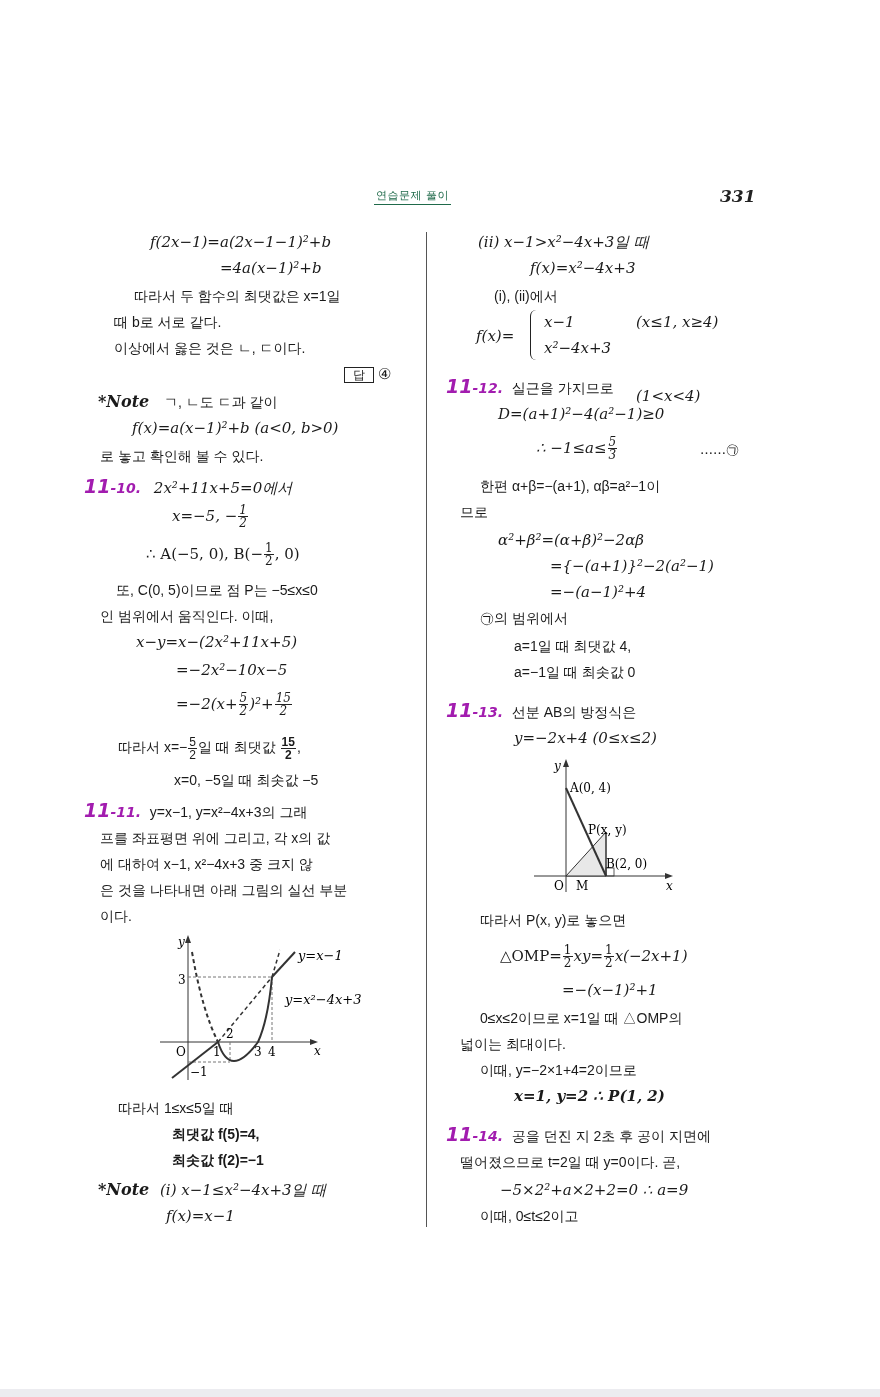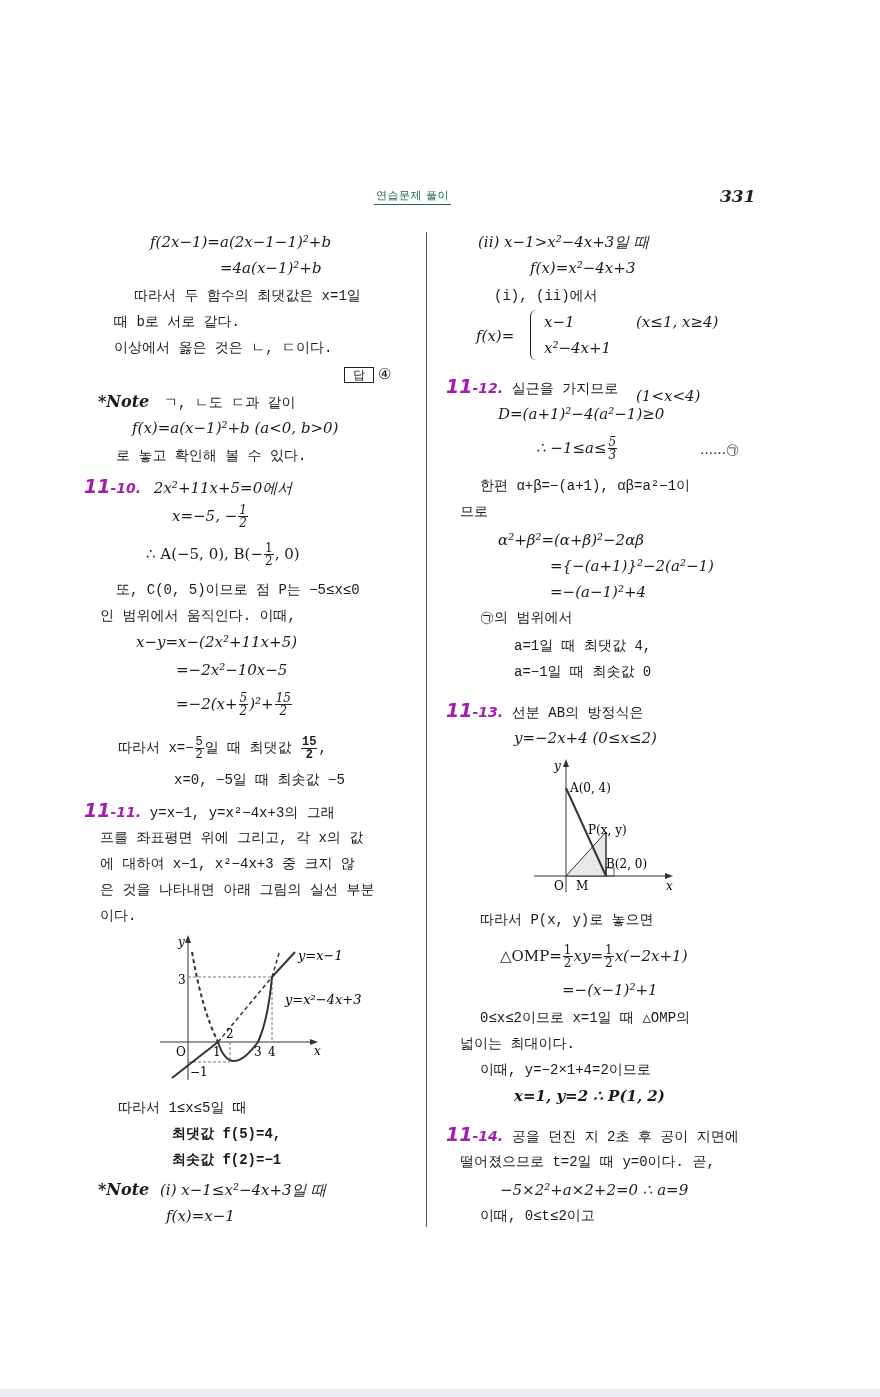--- a/index.html
+++ b/index.html
@@ -4,21 +4,21 @@
 <style>
   html, body { margin:0; padding:0; }
   body { width:880px; height:1397px; background:#ffffff; position:relative; overflow:hidden;
          font-family:"DejaVu Serif", serif; color:#1a1a1a; }
   .bottom-band { position:absolute; left:0; right:0; bottom:0; height:8px; background:#ececf0; }
   .header-title { position:absolute; left:374px; top:188px; font-family:"DejaVu Sans", sans-serif;
                   font-size:11px; color:#1f6a4a; border-bottom:1.5px solid #1f6a4a; padding:0 2px 1px 2px; letter-spacing:0.5px; }
   .page-num { position:absolute; left:720px; top:186px; font-size:17px; font-weight:bold; font-style:italic; color:#222; }
   .divider { position:absolute; left:426px; top:232px; width:1px; height:995px; background:#555; }
   .ln { position:absolute; font-size:15px; white-space:nowrap; line-height:20px; }
-  .ko { font-family:Liberation Mono, monospace; font-size:14px; }
+  .ko { font-family:Liberation Sans, sans-serif; font-size:14px; }
   .m { font-style:italic; }
   .b { font-weight:bold; }
   .pnum { font-family:"DejaVu Sans", sans-serif; font-weight:bold; color:#a21caf; font-size:19px;font-style:italic; }
   .pnum small { font-size:14px; font-weight:bold; }
   .note { font-weight:bold; font-style:italic; font-size:16px; }
   .ans-box { display:inline-block; border:1.5px solid #222; padding:0 8px; font-family:"DejaVu Sans",sans-serif; font-size:12px; line-height:14px; margin-right:4px; }
   .frac { display:inline-block; vertical-align:middle; text-align:center; font-size:12px; line-height:12px; margin:0 1px; }
   .frac span { display:block; }
   .frac .num { border-bottom:1px solid #222; padding:0 1px; }
   .graph { position:absolute; }
@@ -37,21 +37,21 @@
 <div class="ln ko" style="left:114px;top:338px;">이상에서 옳은 것은 ㄴ, ㄷ이다.</div>
 <div class="ln" style="left:344px;top:364px;">
   <span class="ans-box">답</span><span>④</span>
 </div>
 
 <div class="ln" style="left:98px;top:392px;">
   <span class="note">*Note</span>
   <span class="ko" style="margin-left:10px;">ㄱ, ㄴ도 ㄷ과 같이</span>
 </div>
 <div class="ln m" style="left:132px;top:418px;">f(x)=a(x−1)²+b (a&lt;0, b&gt;0)</div>
-<div class="ln ko" style="left:116px;top:446px;">로 놓고 확인해 볼 수 있다.</div>
+<div class="ln ko" style="left:100px;top:446px;">로 놓고 확인해 볼 수 있다.</div>
 
 <div class="ln" style="left:84px;top:476px;">
   <span class="pnum"><span>11</span><small>-10.</small></span>
   <span class="m" style="margin-left:8px;">2x²+11x+5=0에서</span>
 </div>
 <div class="ln m" style="left:172px;top:504px;">
   <span>x=−5, −</span><span class="frac"><span class="num">1</span><span>2</span></span>
 </div>
 <div class="ln" style="left:146px;top:542px;">
   <span>∴ A(−5, 0), B(−</span><span class="frac"><span class="num">1</span><span>2</span></span><span>, 0)</span>
@@ -114,21 +114,21 @@
 </div>
 <div class="ln m" style="left:166px;top:1206px;">f(x)=x−1</div>
 
 <div class="ln m" style="left:478px;top:232px;">(ii) x−1&gt;x²−4x+3일 때</div>
 <div class="ln m" style="left:530px;top:258px;">f(x)=x²−4x+3</div>
 <div class="ln ko" style="left:494px;top:286px;">(i), (ii)에서</div>
 <div class="ln m" style="left:476px;top:326px;">f(x)=</div>
 <div style="position:absolute;left:530px;top:310px;width:8px;height:50px;border-left:1.5px solid #222;border-radius:6px 0 0 6px;"></div>
 <div class="ln m" style="left:544px;top:312px;">x−1</div>
 <div class="ln m" style="left:636px;top:312px;">(x≤1, x≥4)</div>
-<div class="ln m" style="left:544px;top:338px;">x²−4x+1</div>
+<div class="ln m" style="left:544px;top:338px;">x²−4x+3</div>
 <div class="ln m" style="left:636px;top:338px;margin-top:48px;">(1&lt;x&lt;4)</div>
 
 <div class="ln" style="left:446px;top:376px;">
   <span class="pnum"><span>11</span><small>-12.</small></span>
   <span class="ko" style="margin-left:4px;margin-top:37px;">실근을 가지므로</span>
 </div>
 <div class="ln m" style="left:498px;top:404px;">D=(a+1)²−4(a²−1)≥0</div>
 <div class="ln m" style="left:536px;top:436px;">
   <span>∴ −1≤a≤</span><span class="frac"><span class="num">5</span><span>3</span></span>
 </div>

